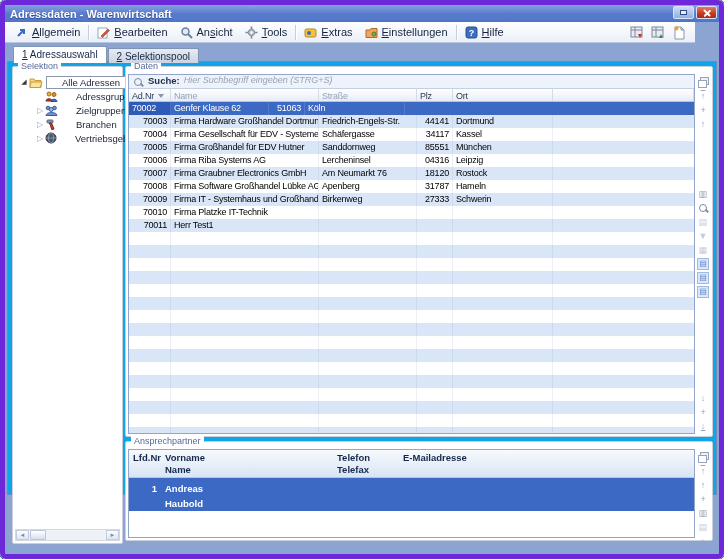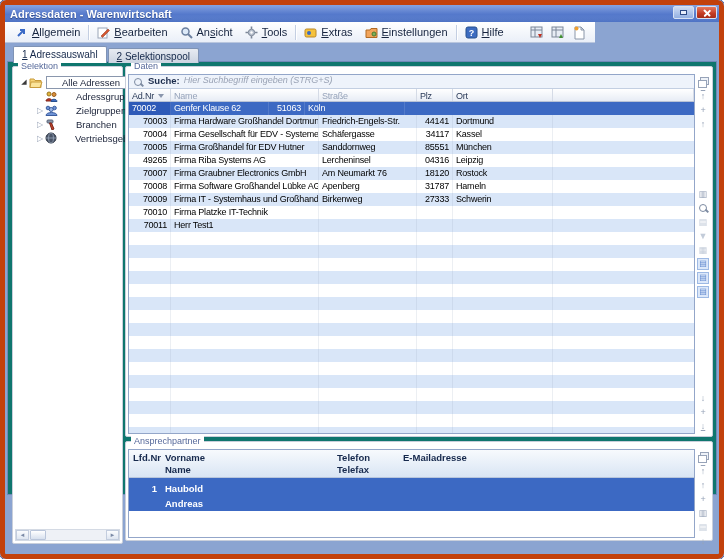--- a/index.html
+++ b/index.html
@@ -1,57 +1,57 @@
 <!DOCTYPE html>
 <html><head>
 <meta charset="utf-8">
 <style>
   * { box-sizing: border-box; margin: 0; padding: 0; }
   body { background:#fff; font-family:"Liberation Sans", sans-serif; }
   .window { position:relative; width:724px; height:559px; background:#8ba4d1;
-            border:5px solid #c2410c; outline:1px solid #33549c; border-radius:6px; overflow:hidden;text-decoration:underline; }
+            border:5px solid #6d28d9; outline:1px solid #33549c; border-radius:6px; overflow:hidden;text-decoration:underline; }
 
   
   .titlebar { position:absolute; left:0; top:0; width:714px; height:17px;
               background:linear-gradient(#86a3e0,#5478cb 55%,#44229f00), linear-gradient(#7e9cdd,#4e73c4);
               display:flex; align-items:center; }
   .title-text { color:#fff; font-size:11px; font-weight:bold; padding-left:5px;
                 text-shadow:0 1px 1px rgba(20,40,90,.6); }
   .winbtns { position:absolute; right:2px; top:1px; display:flex; gap:2px; }
   .wbtn { width:21px; height:13px; border:1px solid #d8e2f4; border-radius:2px;
           display:flex; align-items:center; justify-content:center; }
   .wbtn.restore { background:linear-gradient(#cddbf4,#93b0e2); }
   .wbtn.restore i { display:block; width:7px; height:5px; border:1px solid #2c4a86; background:#e8eefb; }
   .wbtn.close { background:linear-gradient(#e7795f,#c23a22 60%,#a72d18); position:relative; }
   .wbtn.close i, .wbtn.close i::after { position:absolute; left:50%; top:50%; width:9px; height:2px;
           background:#fff; content:""; transform:translate(-50%,-50%) rotate(45deg); border-radius:1px; }
   .wbtn.close i::after { transform:translate(-50%,-50%) rotate(-90deg); }
 
   
-  .menubar { position:absolute; left:0; top:17px; width:590px; height:21px;
+  .menubar { position:absolute; left:0; top:17px; width:690px; height:21px;
              background:linear-gradient(#ffffff,#eaeff8); border-bottom:1px solid #b9c6de;
              display:flex; align-items:center; padding:0 4px; }
   .menu-item { display:inline-flex; align-items:center; gap:4px; padding:2px 6px;
                font-size:11px; color:#16243f; cursor:default; white-space:nowrap; }
   .menu-item u { text-decoration:underline; }
   .menu-sep { width:1px; height:15px; background:#c4cfe2; margin:0 2px; box-shadow:1px 0 0 #fff; }
   .menubar-right { margin-left:auto; display:flex; gap:6px; padding-right:4px; }
   .mi-svg { display:block; }
 
   
   .tabs { position:absolute; left:8px; top:41px; display:flex; align-items:flex-end; z-index:3; }
   .tab { font-size:10px; color:#15284a; padding:2px 8px 2px 8px; height:15px;
          border:1px solid #7f93b5; border-bottom:none; border-radius:2px 2px 0 0;
          background:linear-gradient(#e7ebf2,#ccd4e1); margin-right:1px; }
   .tab.active { background:#fff; height:17px; position:relative; z-index:4; }
   .tab u { text-decoration:underline; }
 
   
   .panel { position:absolute; left:2px; top:56px; width:710px; height:434px;
-           background:#0f766e; border:1px solid #7089b8; }
+           background:#0ea5e9; border:1px solid #7089b8; }
 
   .grp { position:absolute; border:1px solid #c9cfdb; border-radius:2px; background:#fff; }
   .grp-label { position:absolute; top:-6px; left:5px; background:#fff; padding:0 3px;
                font-size:9px; color:#56699a; line-height:10px; z-index:2; }
 
   
   #grp-selektion { left:4px; top:4px; width:111px; height:478px; }
   .tree { position:absolute; left:0; top:8px; right:0; font-size:9.5px; color:#1a2238; }
   .tree-item { display:flex; align-items:center; height:14px; white-space:nowrap; }
   .tw { display:inline-flex; justify-content:center; width:10px; font-size:8px; color:#9aa5b8; flex:none; }
@@ -346,21 +346,21 @@
               </div>
               <div class="trow alt">
                 <div class="tcell c-nr">70005</div>
                 <div class="tcell c-name">Firma Großhandel für EDV Hutner</div>
                 <div class="tcell c-str">Sanddornweg</div>
                 <div class="tcell c-plz">85551</div>
                 <div class="tcell c-ort">München</div>
                 <div class="tcell c-fill"></div>
               </div>
               <div class="trow">
-                <div class="tcell c-nr">49265</div>
+                <div class="tcell c-nr">70006</div>
                 <div class="tcell c-name">Firma Riba Systems AG</div>
                 <div class="tcell c-str">Lercheninsel</div>
                 <div class="tcell c-plz">04316</div>
                 <div class="tcell c-ort">Leipzig</div>
                 <div class="tcell c-fill"></div>
               </div>
               <div class="trow alt">
                 <div class="tcell c-nr">70007</div>
                 <div class="tcell c-name">Firma Graubner Electronics GmbH</div>
                 <div class="tcell c-str">Am Neumarkt 76</div>
@@ -578,22 +578,22 @@
             <div class="ccell cc-mail">
                 <div>E-Mailadresse</div>
                 <div></div>
               </div>
           </div>
           <div class="crow sel">
             <div class="ccell cc-nr">
                 <div>1</div>
               </div>
             <div class="ccell cc-name">
+                <div class="b">Andreas</div>
                 <div class="b">Haubold</div>
-                <div class="b">Andreas</div>
               </div>
             <div class="ccell cc-mail">
                 <div></div>
               </div>
           </div>
           <div class="cfill"></div>
         </div>
         <div class="side-strip">
           <span class="sic ic-copy"></span>
           <span class="strip-group" id="kontakt-top" style="display: flex; flex-direction: column; align-items: center;">

